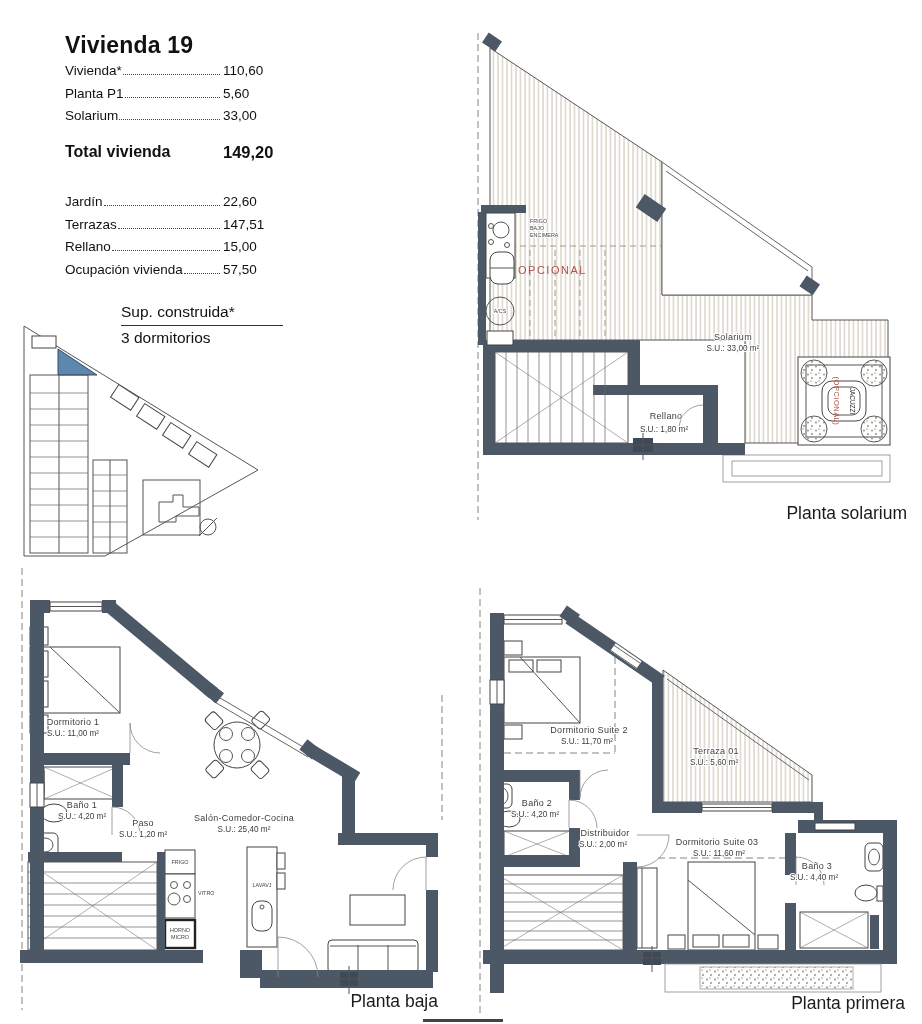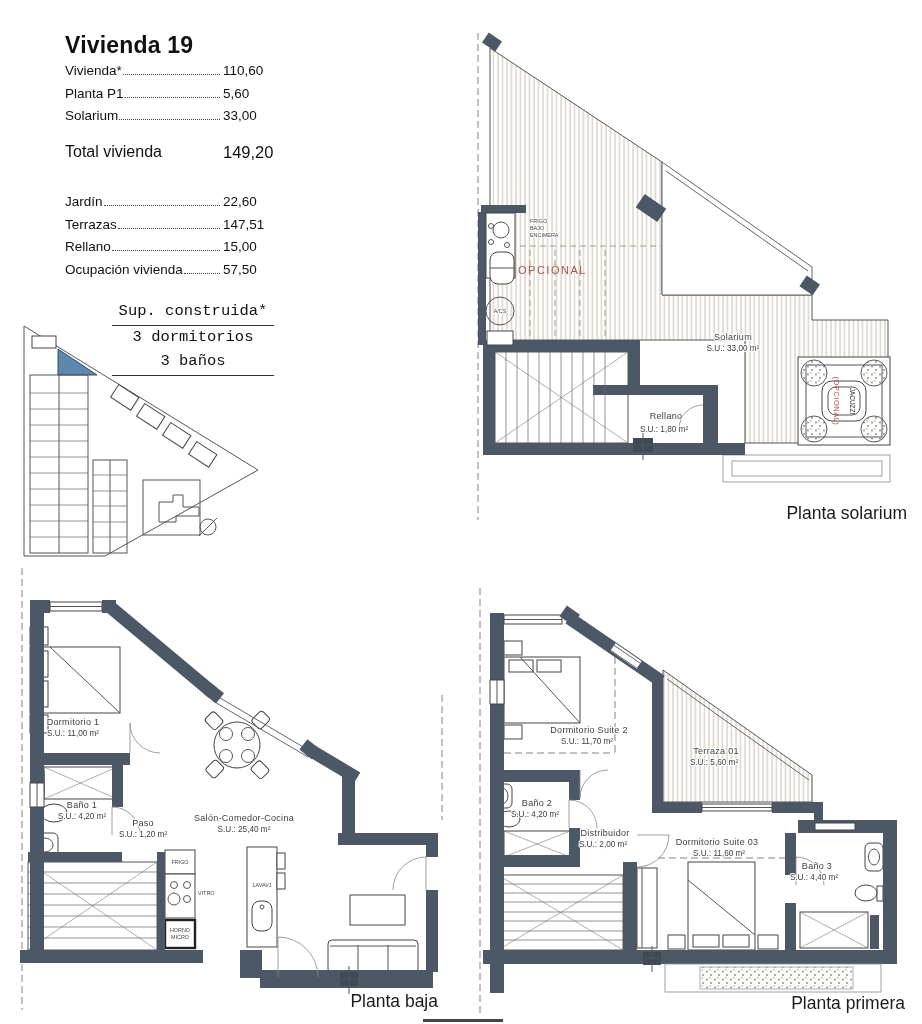--- a/index.html
+++ b/index.html
@@ -5,26 +5,26 @@
   html,body{margin:0;padding:0;background:#fff;}
   body{width:922px;height:1024px;position:relative;font-family:"Liberation Sans",sans-serif;color:#111;overflow:hidden;}
 
   
   .info{position:absolute;left:65px;top:32px;width:230px;}
   .info h1{font-size:23px;margin:0 0 4px 0;font-weight:bold;letter-spacing:.2px;}
   .info h2{font-size:19px;margin:0 0 14px 0;font-weight:normal;}
   .row{display:flex;width:216px;font-size:13.5px;margin-bottom:7.5px;align-items:flex-end;}
   .row .dots{flex:1;border-bottom:1.6px dotted #444;margin:0 3px 3px 1px;}
   .row .val{width:58px;text-align:left;}
-  .trow{display:flex;width:216px;font-size:16px;font-weight:normal;margin:20px 0 10px 0;}
+  .trow{display:flex;width:216px;font-size:16px;font-weight:bold;margin:20px 0 10px 0;}
   .trow .sp{flex:1;}
   .trow .val{width:58px;text-align:left;font-size:16.5px;}
   .gap{height:22px;}
 
-  .construida{position:absolute;left:112px;top:300px;width:162px;font-size:15.5px;text-align:center;line-height:1.5;font-family:Liberation Mono, monospace;}
+  .construida{position:absolute;left:121px;top:300px;width:162px;font-size:15.5px;text-align:left;line-height:1.5;}
   .construida .l1{border-bottom:1.4px solid #333;padding-bottom:2px;}
   .construida .l3{border-bottom:1.4px solid #333;padding-bottom:2px;}
 
   
   svg{position:absolute;}
   .wall{fill:#4d5866;stroke:none;}
   .thin{stroke:#555;stroke-width:1;fill:none;}
   .thin2{stroke:#888;stroke-width:.8;fill:none;}
   .fix{stroke:#444;stroke-width:1;fill:#fff;}
   .dash{stroke:#777;stroke-width:.9;stroke-dasharray:7 4;fill:none;}
@@ -92,21 +92,20 @@
       <span>Ocupación vivienda</span>
       <span class="dots"></span>
       <span class="val">57,50</span>
     </div>
 
 </div>
 
 <div class="construida">
   <div class="l1">Sup. construida*</div>
   <div>3 dormitorios</div>
-  <div class="l3">3 baños</div>
 </div>
 
 <svg style="left:15px;top:320px" width="250" height="245" viewBox="0 0 250 245">
   <polygon class="thin" points="9,6 243,150 90,236 9,236"></polygon>
   <rect class="fix" x="17" y="16" width="24" height="12"></rect>
   <polygon points="43,29 82,55 43,55" fill="#5d87ad" stroke="#2f4f6f" stroke-width="1"></polygon>
   <g>
     <rect class="thin" x="15" y="55" width="58" height="178"></rect>
     <line class="thin" x1="44" y1="55" x2="44" y2="233"></line>
     <line class="tread" x1="15" y1="73" x2="73" y2="73"></line>

